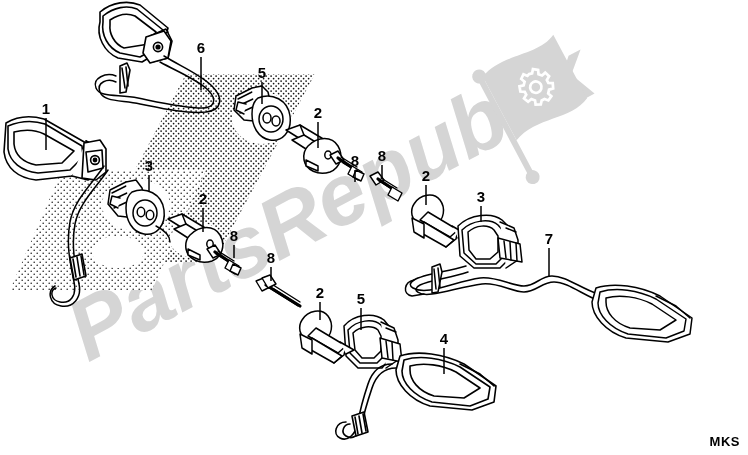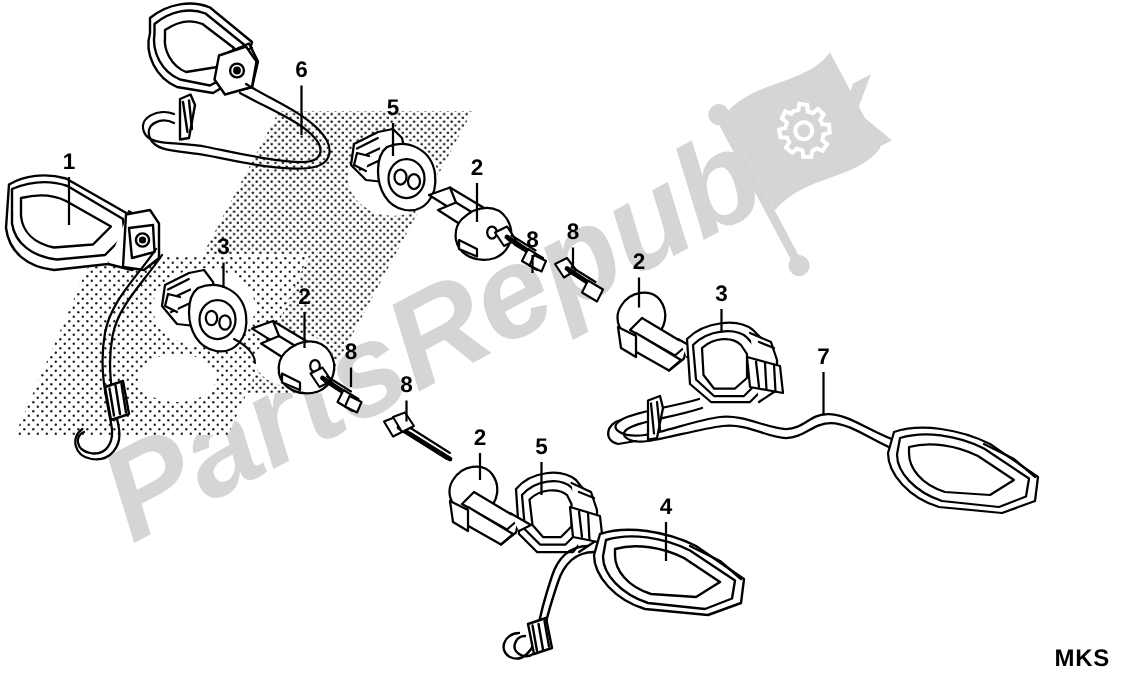--- a/index.html
+++ b/index.html
@@ -3,21 +3,21 @@
 <meta charset="utf-8">
 <style>
   html,body{margin:0;padding:0;background:#fff;}
   body{width:748px;height:455px;overflow:hidden;
        font-family:"Liberation Sans",sans-serif;}
   #stage{position:relative;width:748px;height:455px;background:#fff;overflow:hidden;}
   #art{position:absolute;left:0;top:0;width:748px;height:455px;}
   .lbl{position:absolute;font-family:"Liberation Sans",sans-serif;
        font-size:15px;font-weight:700;color:#000;line-height:1;
        transform:translate(-50%,-50%);white-space:nowrap;}
-  #mks{position:absolute;right:8px;bottom:6px;font-size:16px;font-weight:700;
+  #mks{position:absolute;right:8px;bottom:6px;font-size:13px;font-weight:700;
        letter-spacing:.5px;color:#000;font-family:"Liberation Sans",sans-serif;}
   .wmtext{font-family:"Liberation Sans",sans-serif;font-weight:700;font-style:italic;}
 </style>
 </head>
 <body>
 
 <div id="stage">
 
   <svg id="art" viewBox="0 0 748 455">
     <defs>

